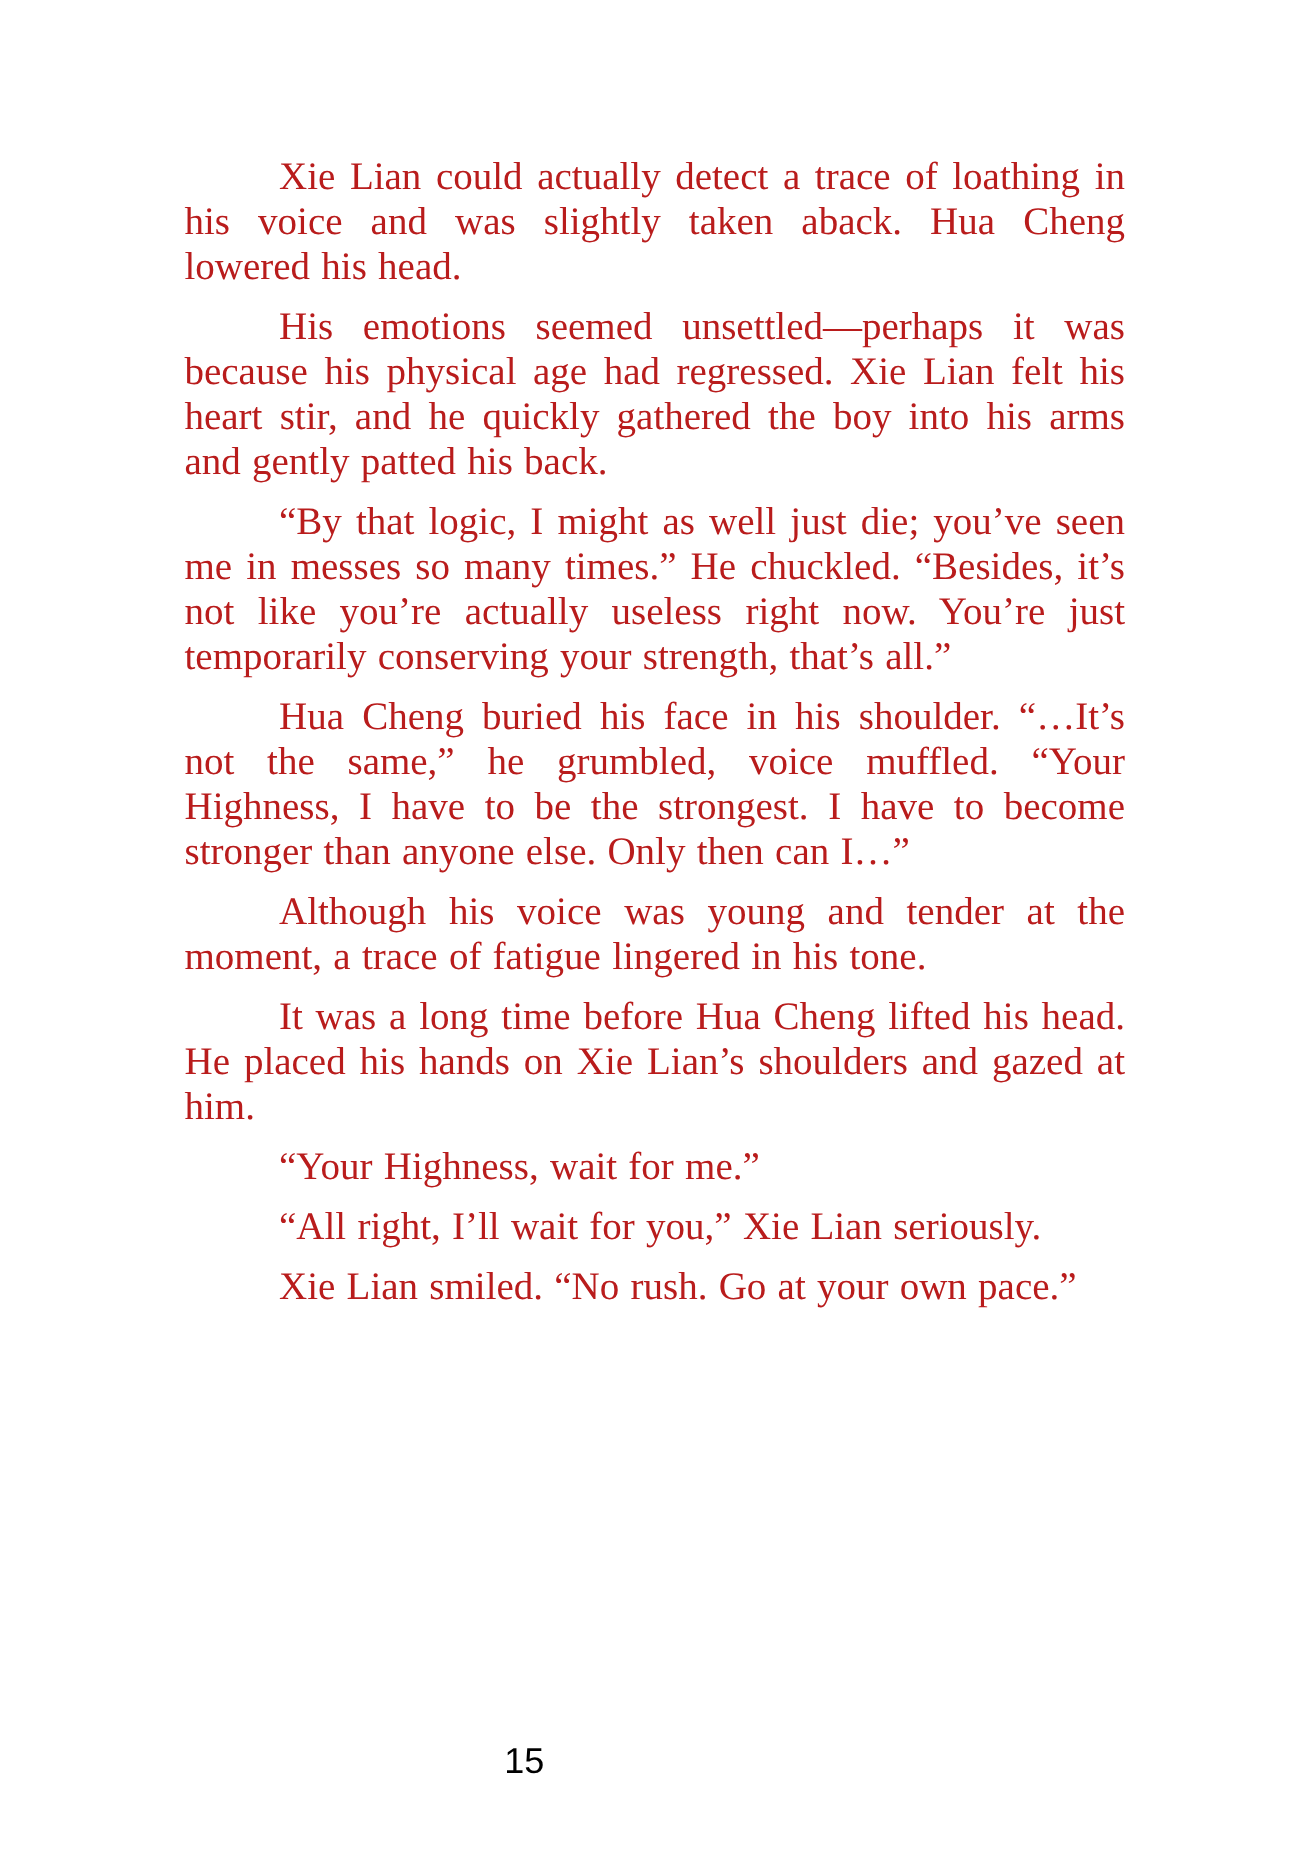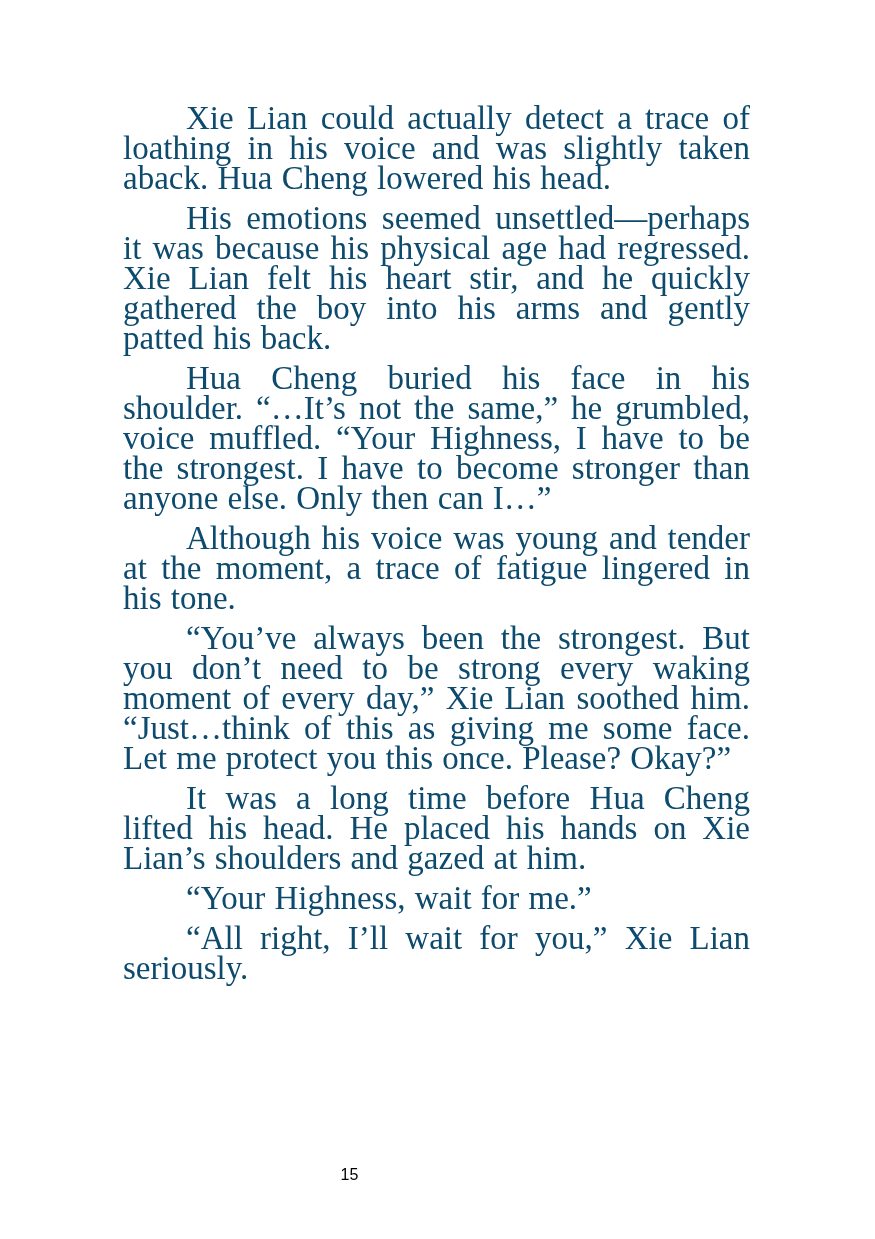--- a/index.html
+++ b/index.html
@@ -15,46 +15,47 @@
     font-family: "Liberation Serif", serif;
   }
   .page-text-block {
     position: absolute;
     left: 123px;
     top: 103px;
     width: 627px;
   }
   .page-text-block p {
     margin: 0 0 10px 0;
-    font-size: 33px;
+    font-size: 26px;
     line-height: 30px;
-    color: #0c4a6e;
+    color: #b91c1c;
     text-align: justify;
     text-indent: 63px;
     word-spacing: 1px;
   }
   .folio {
     position: absolute;
     top: 1160px;
     left: 0;
     width: 699px;
     text-align: center;
     font-family: "Liberation Sans", sans-serif;
-    font-size: 16px;
+    font-size: 24px;
     line-height: 30px;
     color: #000000;
   }
 </style>
 </head>
 <body>
 
 <main class="page-text-block">
   <p>Xie Lian could actually detect a trace of loathing in his voice and was slightly taken aback. Hua Cheng lowered his head.</p>
   <p>His emotions seemed unsettled—perhaps it was because his physical age had regressed. Xie Lian felt his heart stir, and he quickly gathered the boy into his arms and gently patted his back.</p>
+  <p>“By that logic, I might as well just die; you’ve seen me in messes so many times.” He chuckled. “Besides, it’s not like you’re actually useless right now. You’re just temporarily conserving your strength, that’s all.”</p>
   <p>Hua Cheng buried his face in his shoulder. “…It’s not the same,” he grumbled, voice muffled. “Your Highness, I have to be the strongest. I have to become stronger than anyone else. Only then can I…”</p>
   <p>Although his voice was young and tender at the moment, a trace of fatigue lingered in his tone.</p>
-  <p>“You’ve always been the strongest. But you don’t need to be strong every waking moment of every day,” Xie Lian soothed him. “Just…think of this as giving me some face. Let me protect you this once. Please? Okay?”</p>
   <p>It was a long time before Hua Cheng lifted his head. He placed his hands on Xie Lian’s shoulders and gazed at him.</p>
   <p>“Your Highness, wait for me.”</p>
   <p>“All right, I’ll wait for you,” Xie Lian seriously.</p>
+  <p>Xie Lian smiled. “No rush. Go at your own pace.”</p>
 </main>
 
 <div class="folio">15</div>
 
 </body></html>

